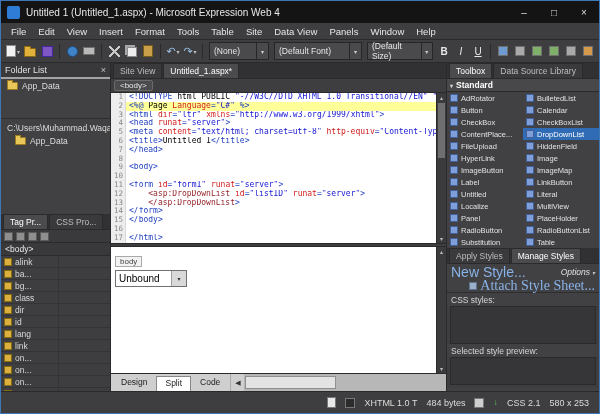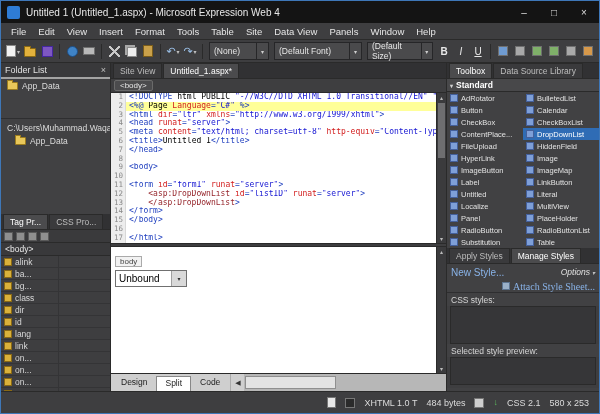--- a/index.html
+++ b/index.html
@@ -112,21 +112,21 @@
   
   .section-header { height:13px; background:#48484a; border-bottom:1px solid #2a2a2a; display:flex; align-items:center; font-size:8.5px; font-weight:bold; color:#ffffff; padding-left:3px; gap:3px; flex:none; }
   .sect-arrow { font-size:6px; color:#d0d0d0; }
   .tool-cols { height:156px; display:flex; background:#414143; flex:none; overflow:hidden; }
   .tool-col { width:50%; }
   .tool-item { height:12px; display:flex; align-items:center; gap:3px; padding-left:3px; font-size:7.5px; color:#e2e2e2; white-space:nowrap; overflow:hidden; }
   .tool-item.selected { background:#2f6cb5; color:#ffffff; }
   .tool-ic { width:8px; height:8px; flex:none; background:#7e9fd8; border:1px solid #44609c; }
   .styles-row1 { height:16px; display:flex; align-items:center; padding:0 4px; background:#414143; flex:none; }
   .styles-row2 { height:13px; display:flex; justify-content:flex-end; align-items:center; gap:3px; padding-right:4px; background:#414143; border-bottom:1px solid #2e2e30; flex:none;font-family:Liberation Serif, serif; }
-  .link { font-size:10px; color:#89b3e8; white-space:nowrap; }
+  .link { font-size:14px; color:#89b3e8; white-space:nowrap; }
   .options-btn { margin-left:auto; font-size:8.5px; color:#e0e0e0; display:flex; align-items:center; gap:2px;font-style:italic; }
   .opt-arrow { font-size:6px; color:#c0c0c0; }
   .attach-ic { width:8px; height:8px; background:#9ab0c8; border:1px solid #5c7490; flex:none; }
   .css-label { height:13px; font-size:8.5px; color:#d6d6d6; padding:2px 0 0 4px; background:#414143; flex:none; }
   .css-well { height:38px; margin:0 3px; background:#363638; border:1px solid #2a2a2a; flex:none; }
   .preview-well { flex:1; margin:0 3px 3px; background:#363638; border:1px solid #2a2a2a; }
   .right-fill { background:#414143; flex:none; }
 
   
   .statusbar { height:22px; background:#3e3e40; border-top:1px solid #2a2a2a; display:flex; align-items:center; justify-content:flex-end; gap:9px; padding-right:10px; font-size:9px; color:#dcdcdc; flex:none; }

